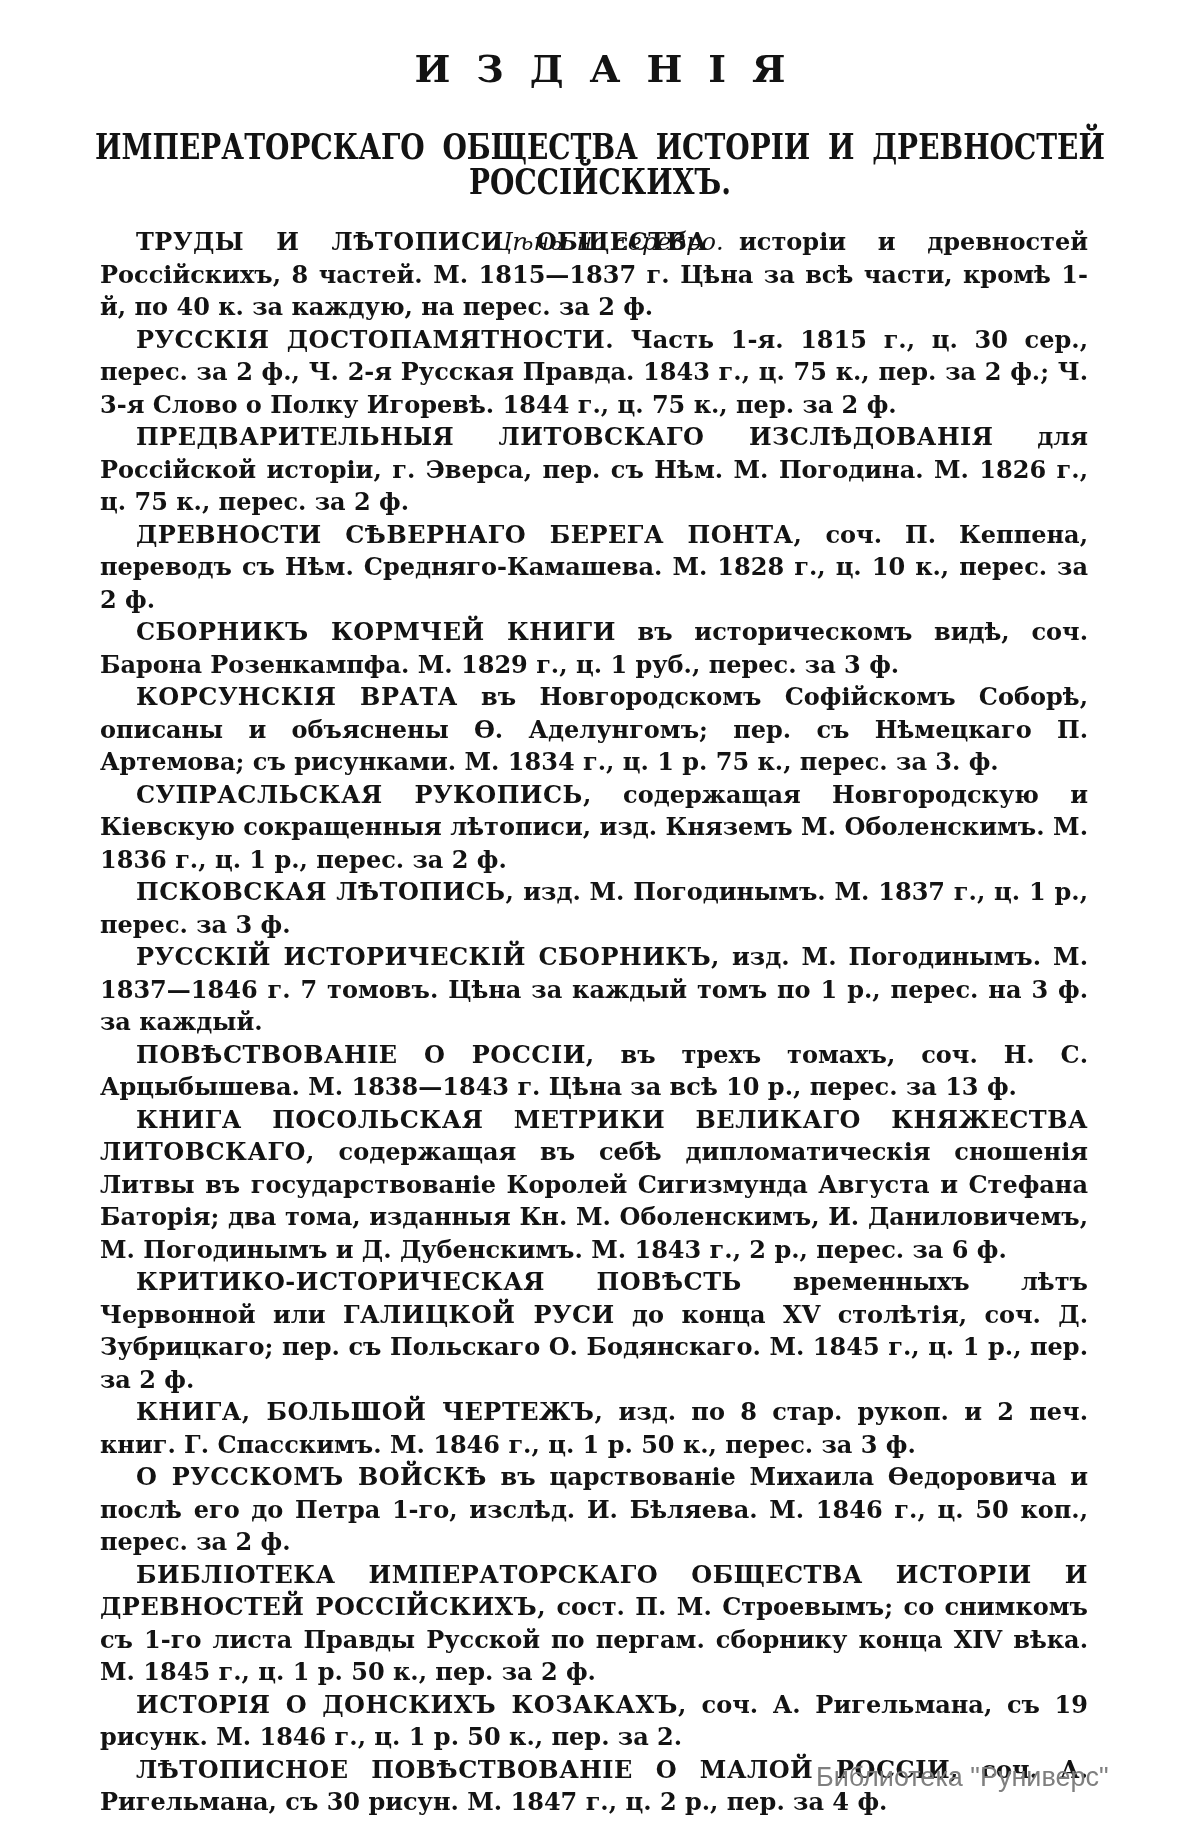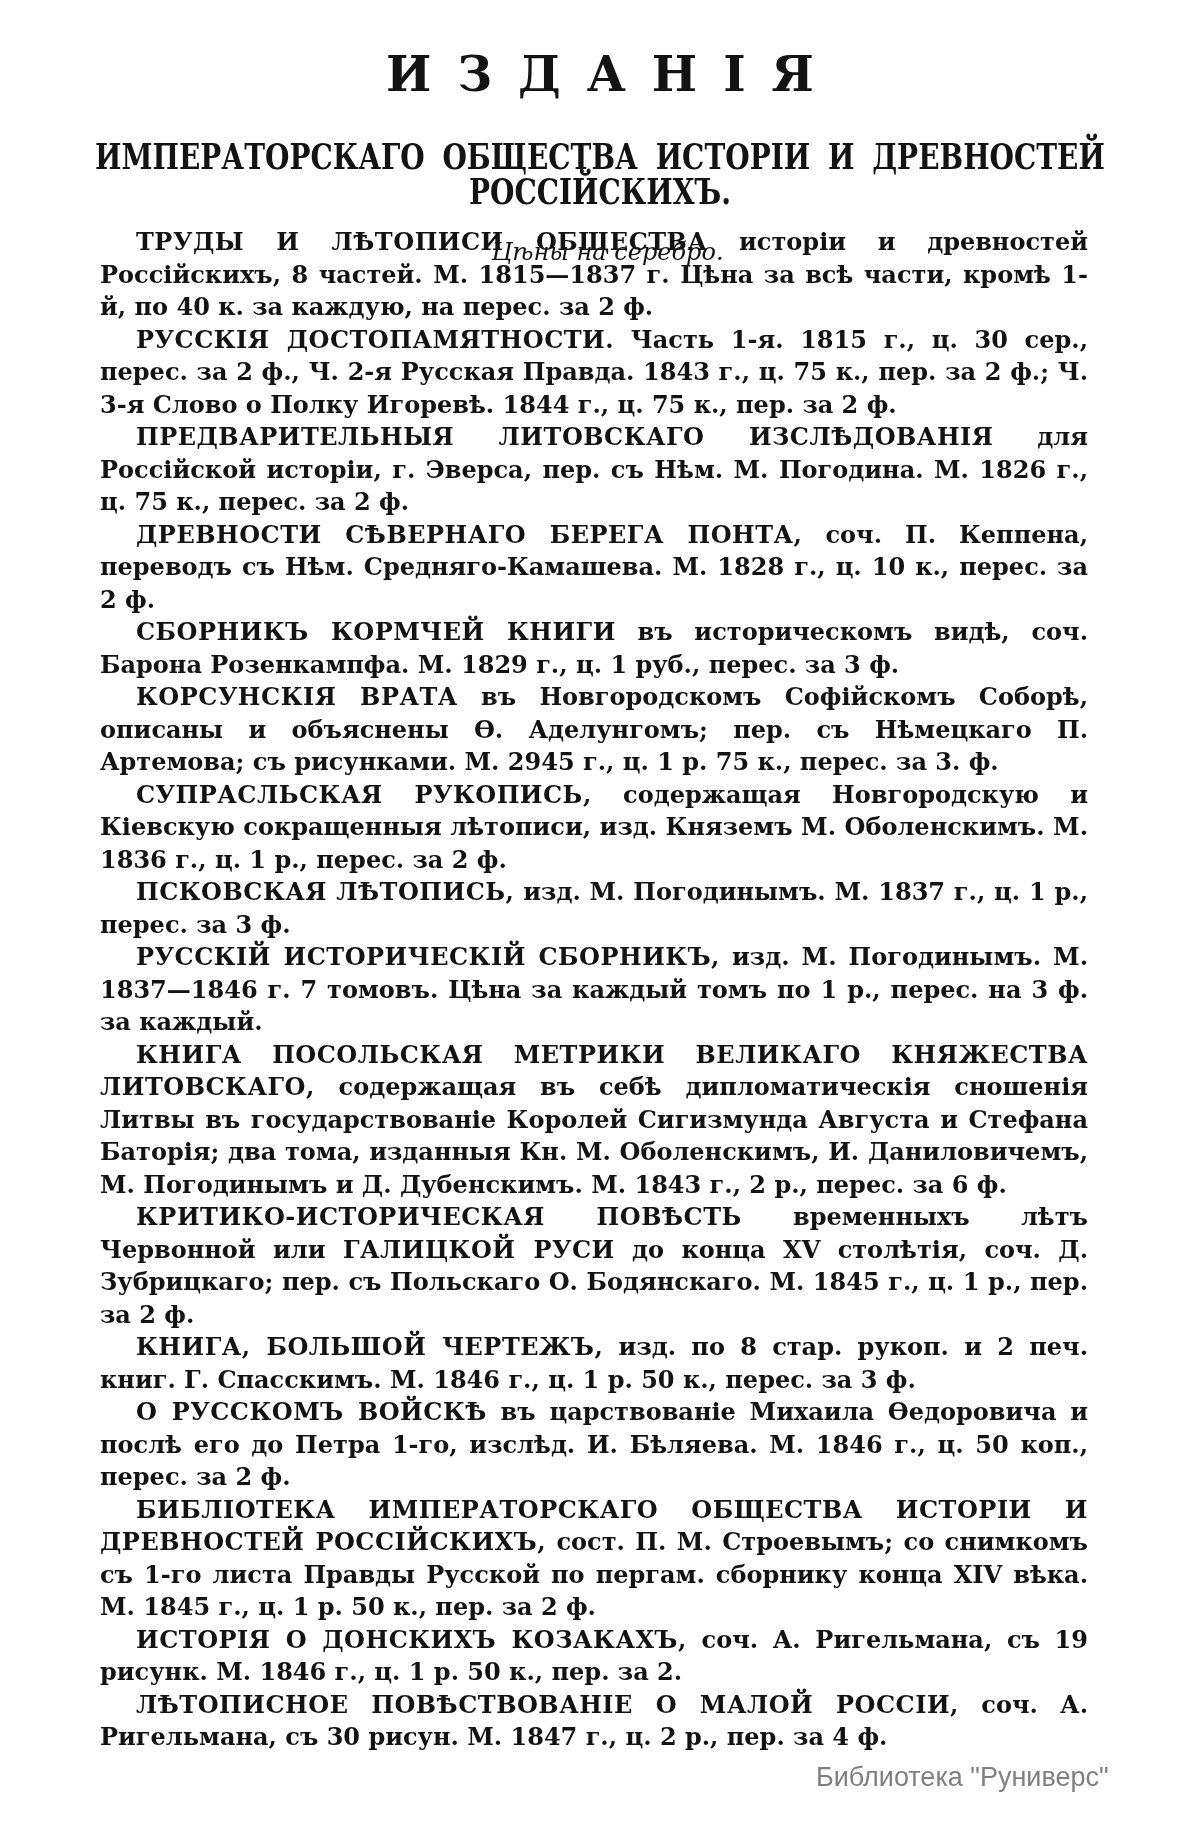--- a/index.html
+++ b/index.html
@@ -15,21 +15,21 @@
     color: #131313;
     overflow: hidden;
   }
   .page {
     position: absolute;
     inset: 0;
   }
   .page-title {
     margin: 50px 0 0 0;
     text-align: center;
-    font-size: 48px;
+    font-size: 38px;
     font-weight: 700;
     letter-spacing: 26px;
     padding-left: 26px; 
     line-height: 1;
   }
   .page-subtitle {
     margin: 42px 0 0 0;
     text-align: center;
     font-size: 28px;
     font-weight: 700;
@@ -83,24 +83,25 @@
 <div class="page">
   <h1 class="page-title">ИЗДАНІЯ</h1>
   <h2 class="page-subtitle">ИМПЕРАТОРСКАГО ОБЩЕСТВА ИСТОРІИ И ДРЕВНОСТЕЙ РОССІЙСКИХЪ.</h2>
   <div class="price-note">Цѣны на серебро.</div>
   <main class="entries">
       <p class="entry"><span class="seg bold">ТРУДЫ И ЛѢТОПИСИ ОБЩЕСТВА</span><span class="seg"> исторіи и древностей Россійскихъ, 8 частей. М. 1815—1837 г. Цѣна за всѣ части, кромѣ 1-й, по 40 к. за каждую, на перес. за 2 ф.</span></p>
       <p class="entry"><span class="seg bold">РУССКІЯ ДОСТОПАМЯТНОСТИ.</span><span class="seg"> Часть 1-я. 1815 г., ц. 30 сер., перес. за 2 ф., Ч. 2-я Русская Правда. 1843 г., ц. 75 к., пер. за 2 ф.; Ч. 3-я Слово о Полку Игоревѣ. 1844 г., ц. 75 к., пер. за 2 ф.</span></p>
       <p class="entry"><span class="seg bold">ПРЕДВАРИТЕЛЬНЫЯ ЛИТОВСКАГО ИЗСЛѢДОВАНІЯ</span><span class="seg"> для Россійской исторіи, г. Эверса, пер. съ Нѣм. М. Погодина. М. 1826 г., ц. 75 к., перес. за 2 ф.</span></p>
       <p class="entry"><span class="seg bold">ДРЕВНОСТИ СѢВЕРНАГО БЕРЕГА ПОНТА,</span><span class="seg"> соч. П. Кеппена, переводъ съ Нѣм. Средняго-Камашева. М. 1828 г., ц. 10 к., перес. за 2 ф.</span></p>
       <p class="entry"><span class="seg bold">СБОРНИКЪ КОРМЧЕЙ КНИГИ</span><span class="seg"> въ историческомъ видѣ, соч. Барона Розенкампфа. М. 1829 г., ц. 1 руб., перес. за 3 ф.</span></p>
-      <p class="entry"><span class="seg bold">КОРСУНСКІЯ ВРАТА</span><span class="seg"> въ Новгородскомъ Софійскомъ Соборѣ, описаны и объяснены Ѳ. Аделунгомъ; пер. съ Нѣмецкаго П. Артемова; съ рисунками. М. 2945 г., ц. 1 р. 75 к., перес. за 3. ф.</span></p>
+      <p class="entry"><span class="seg bold">КОРСУНСКІЯ ВРАТА</span><span class="seg"> въ Новгородскомъ Софійскомъ Соборѣ, описаны и объяснены Ѳ. Аделунгомъ; пер. съ Нѣмецкаго П. Артемова; съ рисунками. М. 1834 г., ц. 1 р. 75 к., перес. за 3. ф.</span></p>
       <p class="entry"><span class="seg bold">СУПРАСЛЬСКАЯ РУКОПИСЬ,</span><span class="seg"> содержащая Новгородскую и Кіевскую сокращенныя лѣтописи, изд. Княземъ М. Оболенскимъ. М. 1836 г., ц. 1 р., перес. за 2 ф.</span></p>
       <p class="entry"><span class="seg bold">ПСКОВСКАЯ ЛѢТОПИСЬ,</span><span class="seg"> изд. М. Погодинымъ. М. 1837 г., ц. 1 р., перес. за 3 ф.</span></p>
       <p class="entry"><span class="seg bold">РУССКІЙ ИСТОРИЧЕСКІЙ СБОРНИКЪ,</span><span class="seg"> изд. М. Погодинымъ. М. 1837—1846 г. 7 томовъ. Цѣна за каждый томъ по 1 р., перес. на 3 ф. за каждый.</span></p>
+      <p class="entry"><span class="seg bold">ПОВѢСТВОВАНІЕ О РОССІИ,</span><span class="seg"> въ трехъ томахъ, соч. Н. С. Арцыбышева. М. 1838—1843 г. Цѣна за всѣ 10 р., перес. за 13 ф.</span></p>
       <p class="entry"><span class="seg bold">КНИГА ПОСОЛЬСКАЯ МЕТРИКИ ВЕЛИКАГО КНЯЖЕСТВА ЛИТОВСКАГО,</span><span class="seg"> содержащая въ себѣ дипломатическія сношенія Литвы въ государствованіе Королей Сигизмунда Августа и Стефана Баторія; два тома, изданныя Кн. М. Оболенскимъ, И. Даниловичемъ, М. Погодинымъ и Д. Дубенскимъ. М. 1843 г., 2 р., перес. за 6 ф.</span></p>
       <p class="entry"><span class="seg bold">КРИТИКО-ИСТОРИЧЕСКАЯ ПОВѢСТЬ</span><span class="seg"> временныхъ лѣтъ Червонной или </span><span class="seg bold">ГАЛИЦКОЙ РУСИ</span><span class="seg"> до конца XV столѣтія, соч. Д. Зубрицкаго; пер. съ Польскаго О. Бодянскаго. М. 1845 г., ц. 1 р., пер. за 2 ф.</span></p>
       <p class="entry"><span class="seg bold">КНИГА, БОЛЬШОЙ ЧЕРТЕЖЪ,</span><span class="seg"> изд. по 8 стар. рукоп. и 2 печ. книг. Г. Спасскимъ. М. 1846 г., ц. 1 р. 50 к., перес. за 3 ф.</span></p>
       <p class="entry"><span class="seg bold">О РУССКОМЪ ВОЙСКѢ</span><span class="seg"> въ царствованіе Михаила Ѳедоровича и послѣ его до Петра 1-го, изслѣд. И. Бѣляева. М. 1846 г., ц. 50 коп., перес. за 2 ф.</span></p>
       <p class="entry"><span class="seg bold">БИБЛІОТЕКА ИМПЕРАТОРСКАГО ОБЩЕСТВА ИСТОРІИ И ДРЕВНОСТЕЙ РОССІЙСКИХЪ,</span><span class="seg"> сост. П. М. Строевымъ; со снимкомъ съ 1-го листа Правды Русской по пергам. сборнику конца XIV вѣка. М. 1845 г., ц. 1 р. 50 к., пер. за 2 ф.</span></p>
       <p class="entry"><span class="seg bold">ИСТОРІЯ О ДОНСКИХЪ КОЗАКАХЪ,</span><span class="seg"> соч. А. Ригельмана, съ 19 рисунк. М. 1846 г., ц. 1 р. 50 к., пер. за 2.</span></p>
       <p class="entry"><span class="seg bold">ЛѢТОПИСНОЕ ПОВѢСТВОВАНІЕ О МАЛОЙ РОССІИ,</span><span class="seg"> соч. А. Ригельмана, съ 30 рисун. М. 1847 г., ц. 2 р., пер. за 4 ф.</span></p>
     </main>
   <div class="watermark">Библиотека "Руниверс"</div>
 </div>

